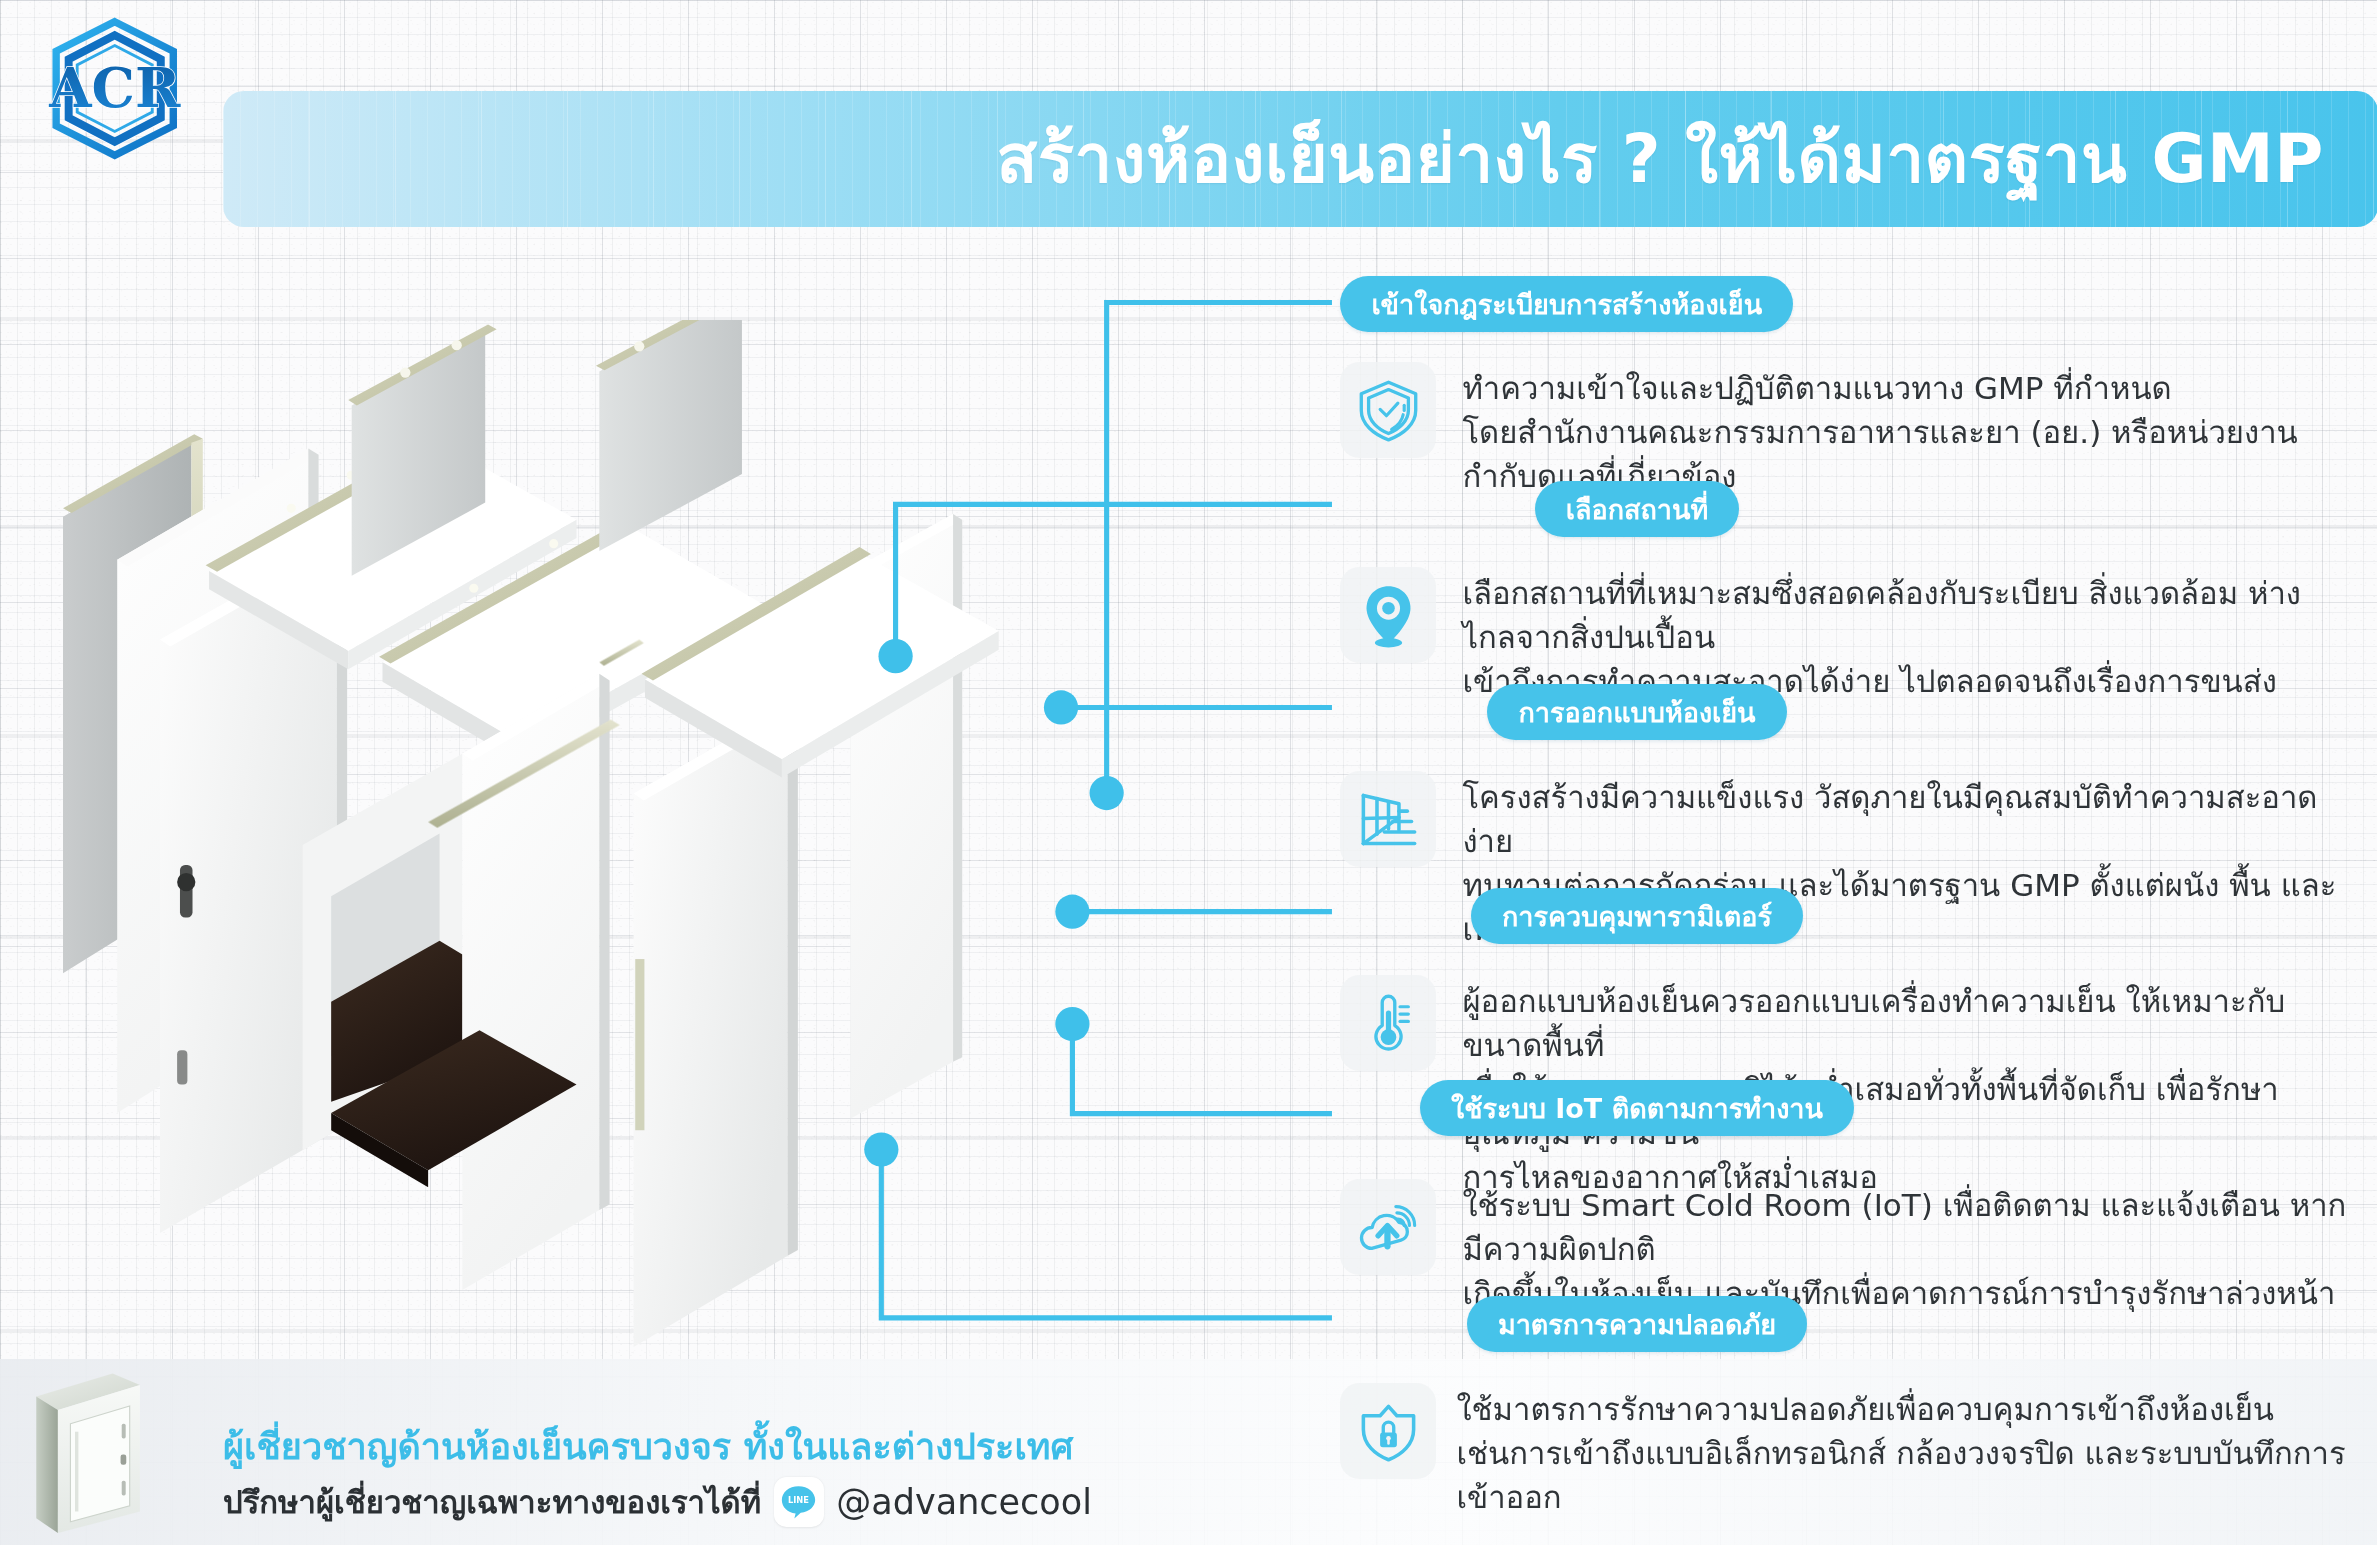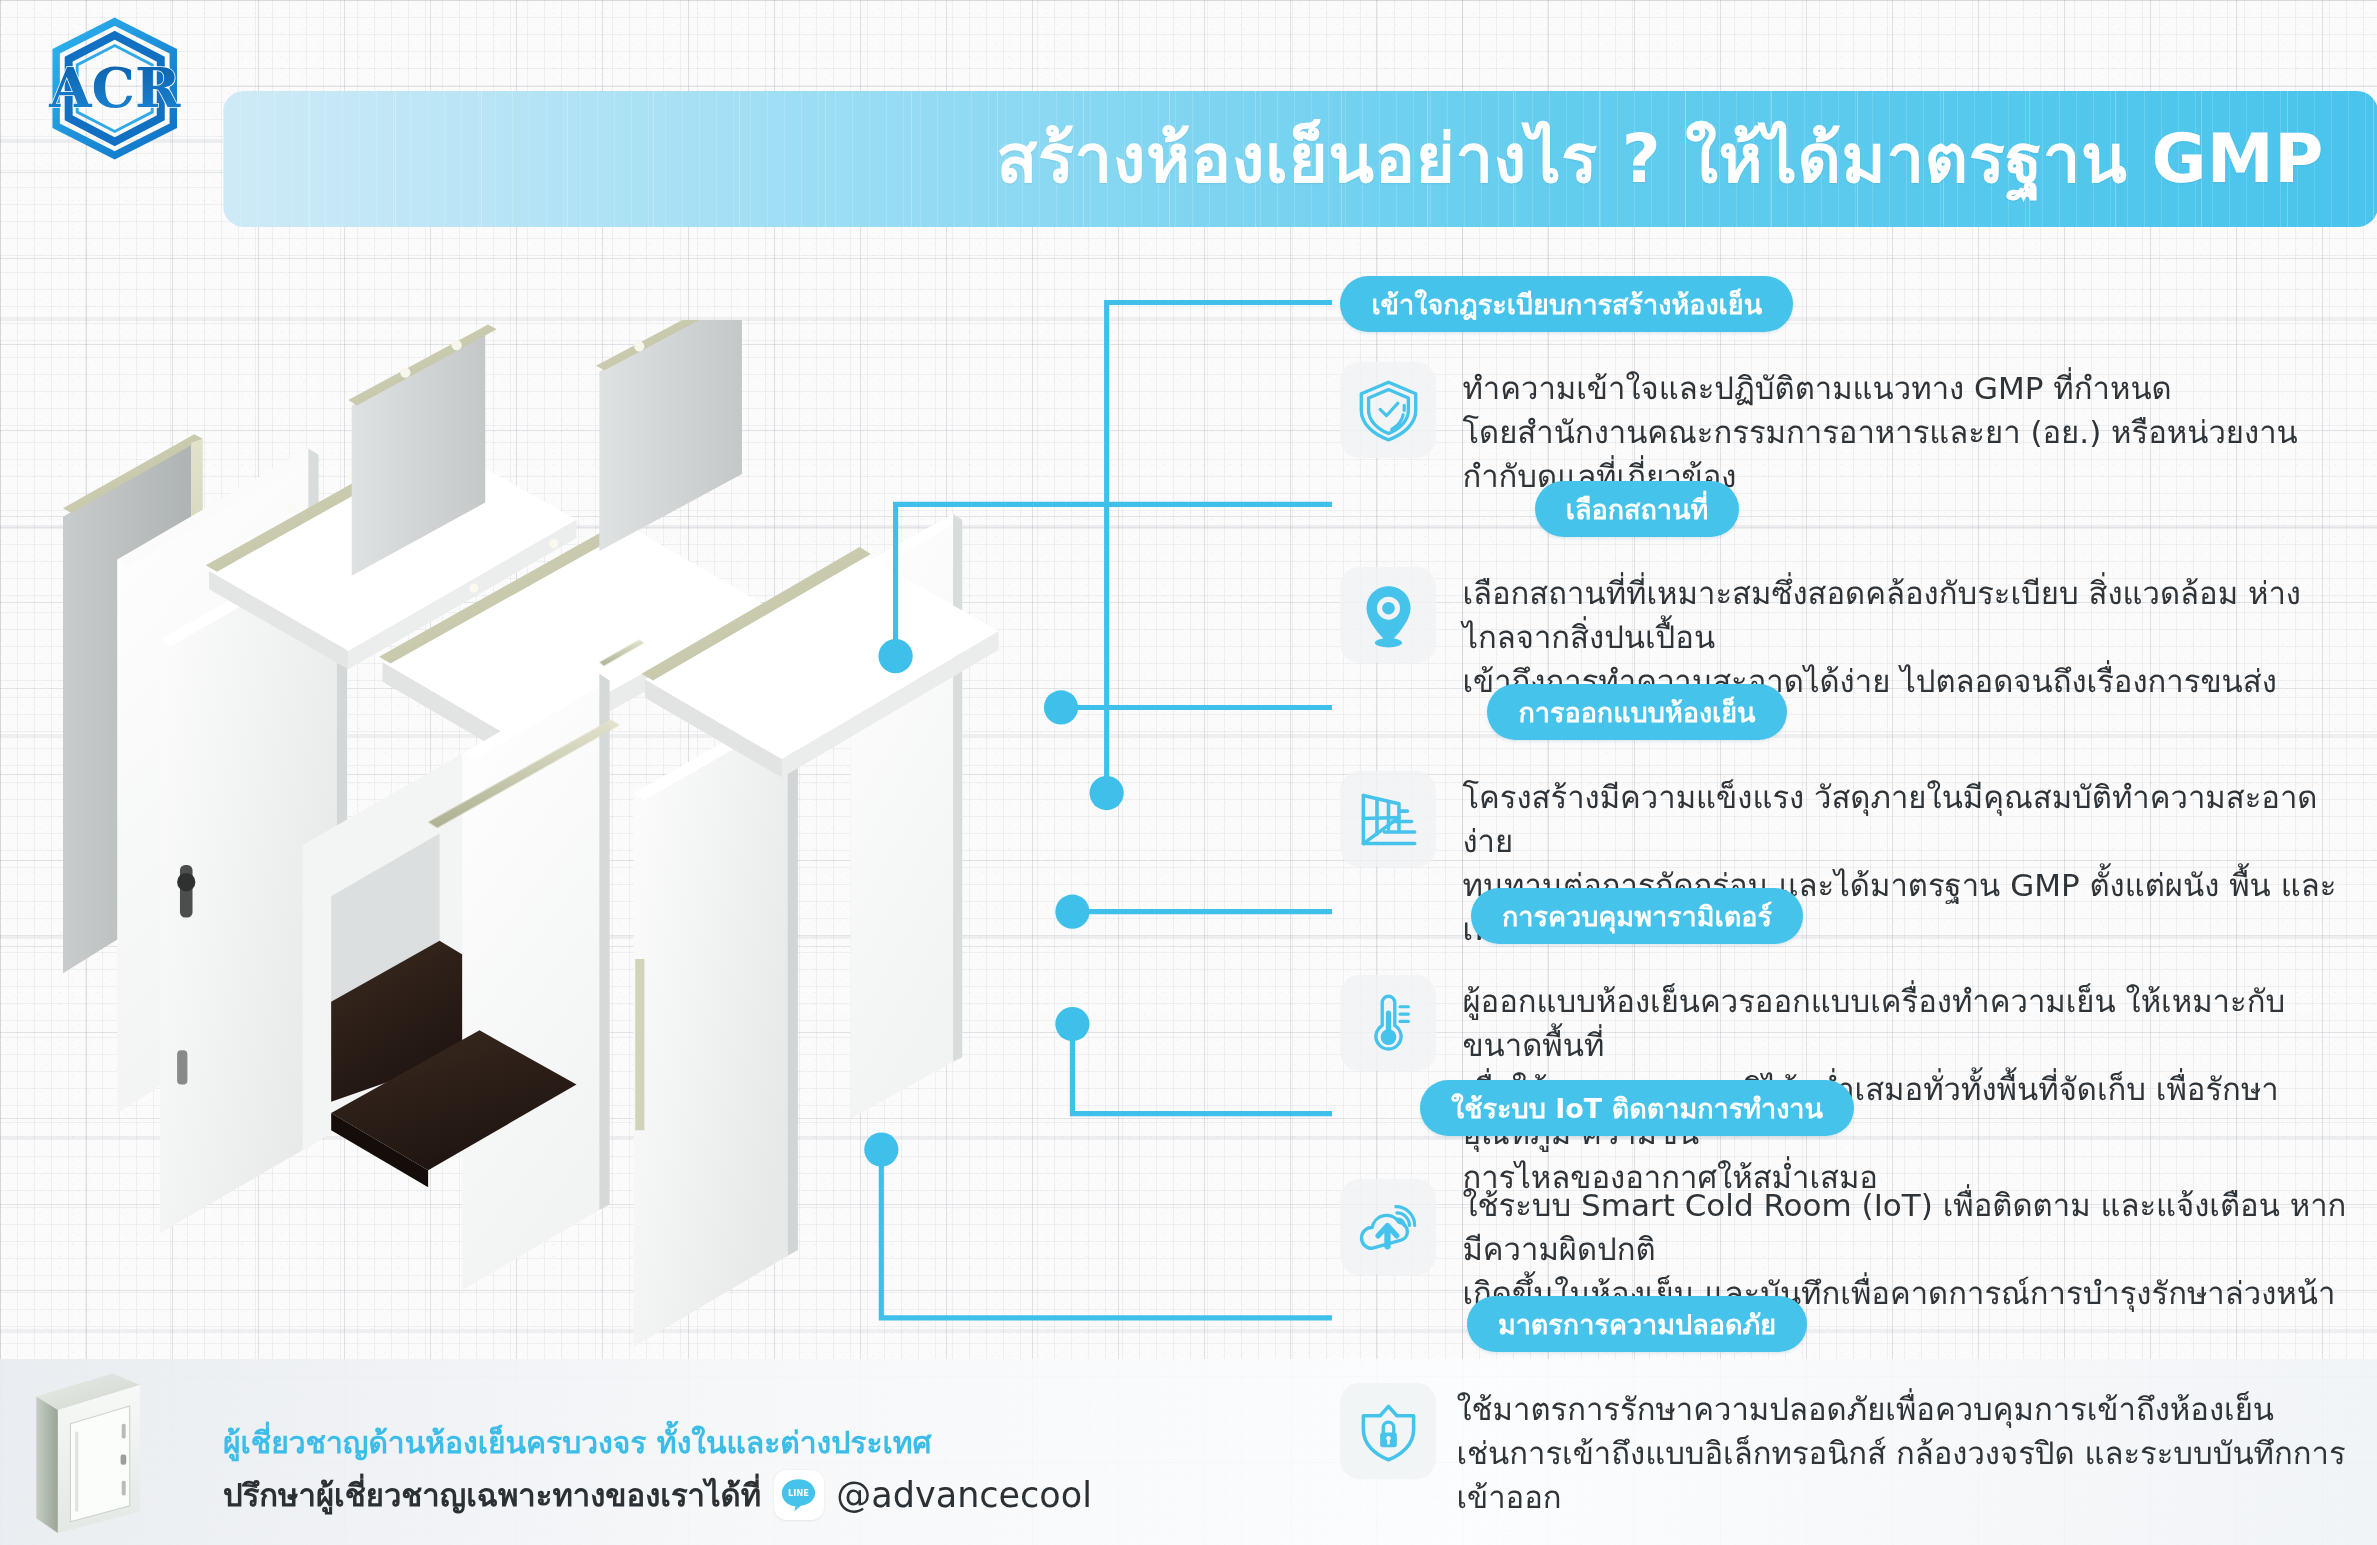--- a/index.html
+++ b/index.html
@@ -151,21 +151,21 @@
   #footer-sheen{
     position:absolute; left:0; top:1359px; width:2377px; height:186px;
     background:linear-gradient(100deg, rgba(233,236,240,.95) 0%, rgba(246,248,250,.92) 34%, rgba(252,253,254,.86) 62%, rgba(240,243,246,.9) 100%);
     z-index:3;
   }
   #footer-text{
     position:absolute; left:223px; top:1426px; z-index:7;
   }
   #footer-line1{
     color:#3cbde8;
-    font-size:30px;
+    font-size:36px;
     font-weight:700;
     line-height:1.16;
     white-space:nowrap;
   }
   #footer-line2{
     display:flex; align-items:center; gap:12.6px;
     margin-top:9px;
   }
   #footer-line2-text{
     color:#2b3034; font-size:31px; font-weight:700; white-space:nowrap;

